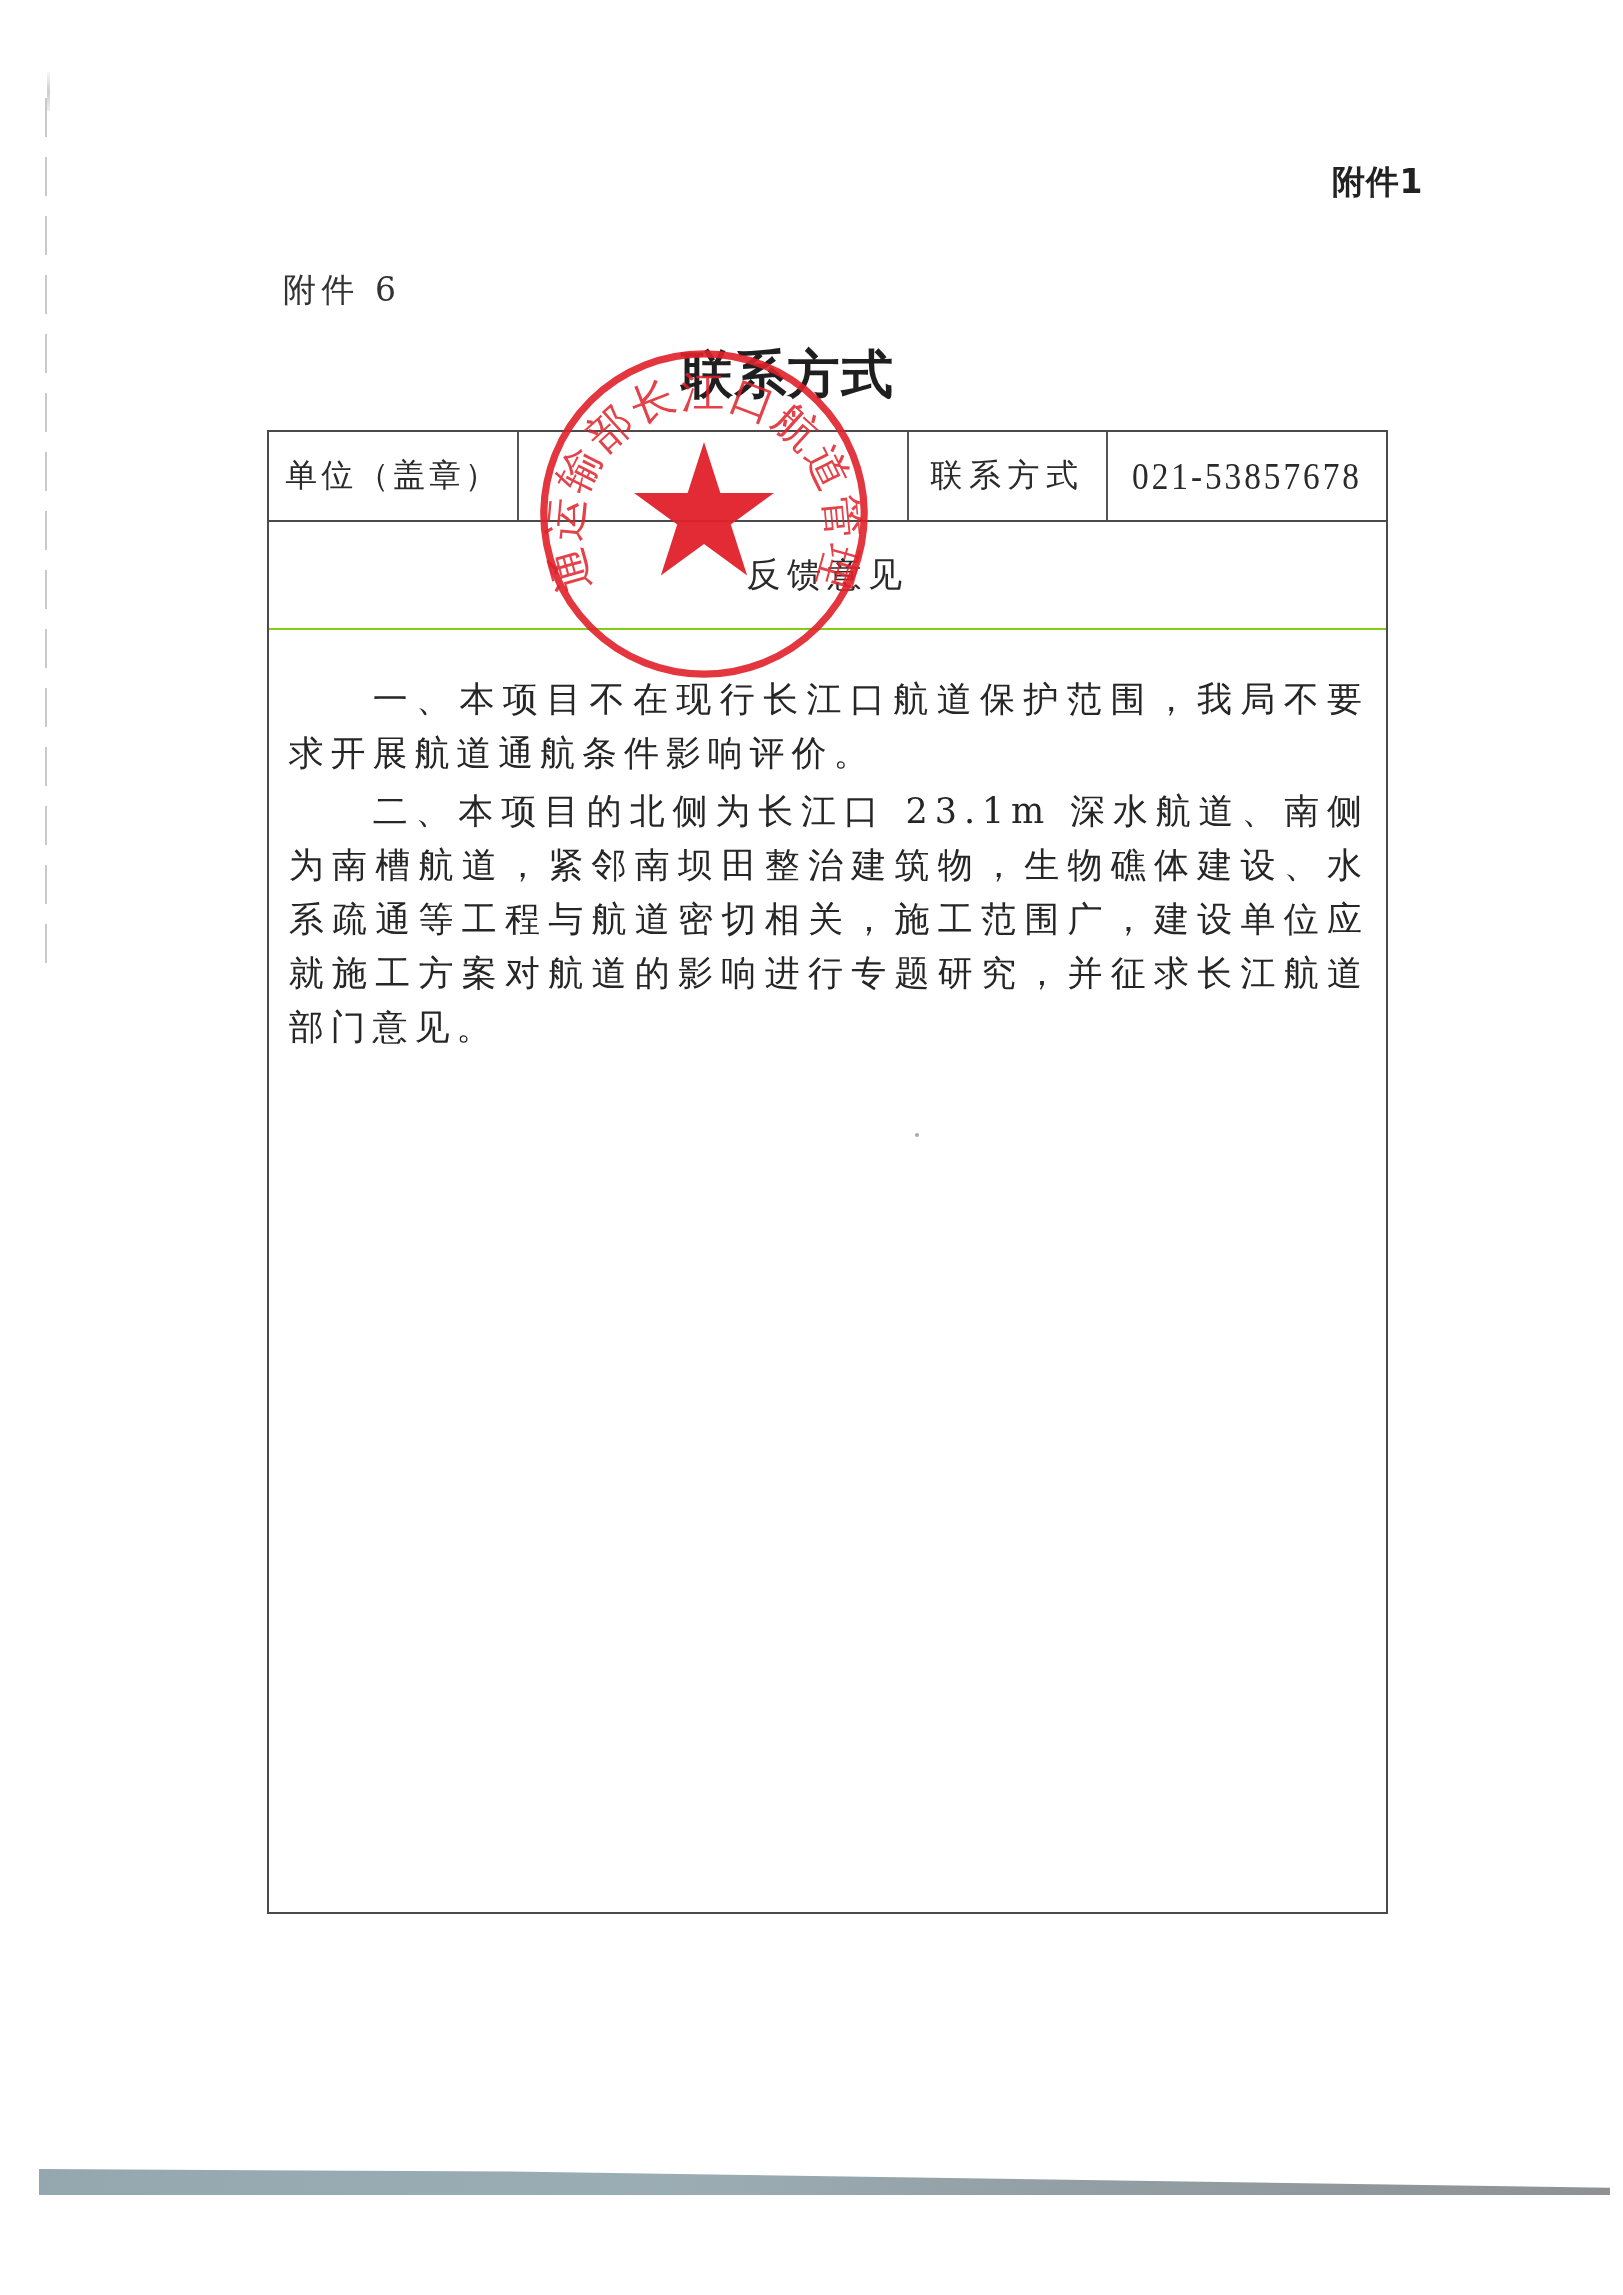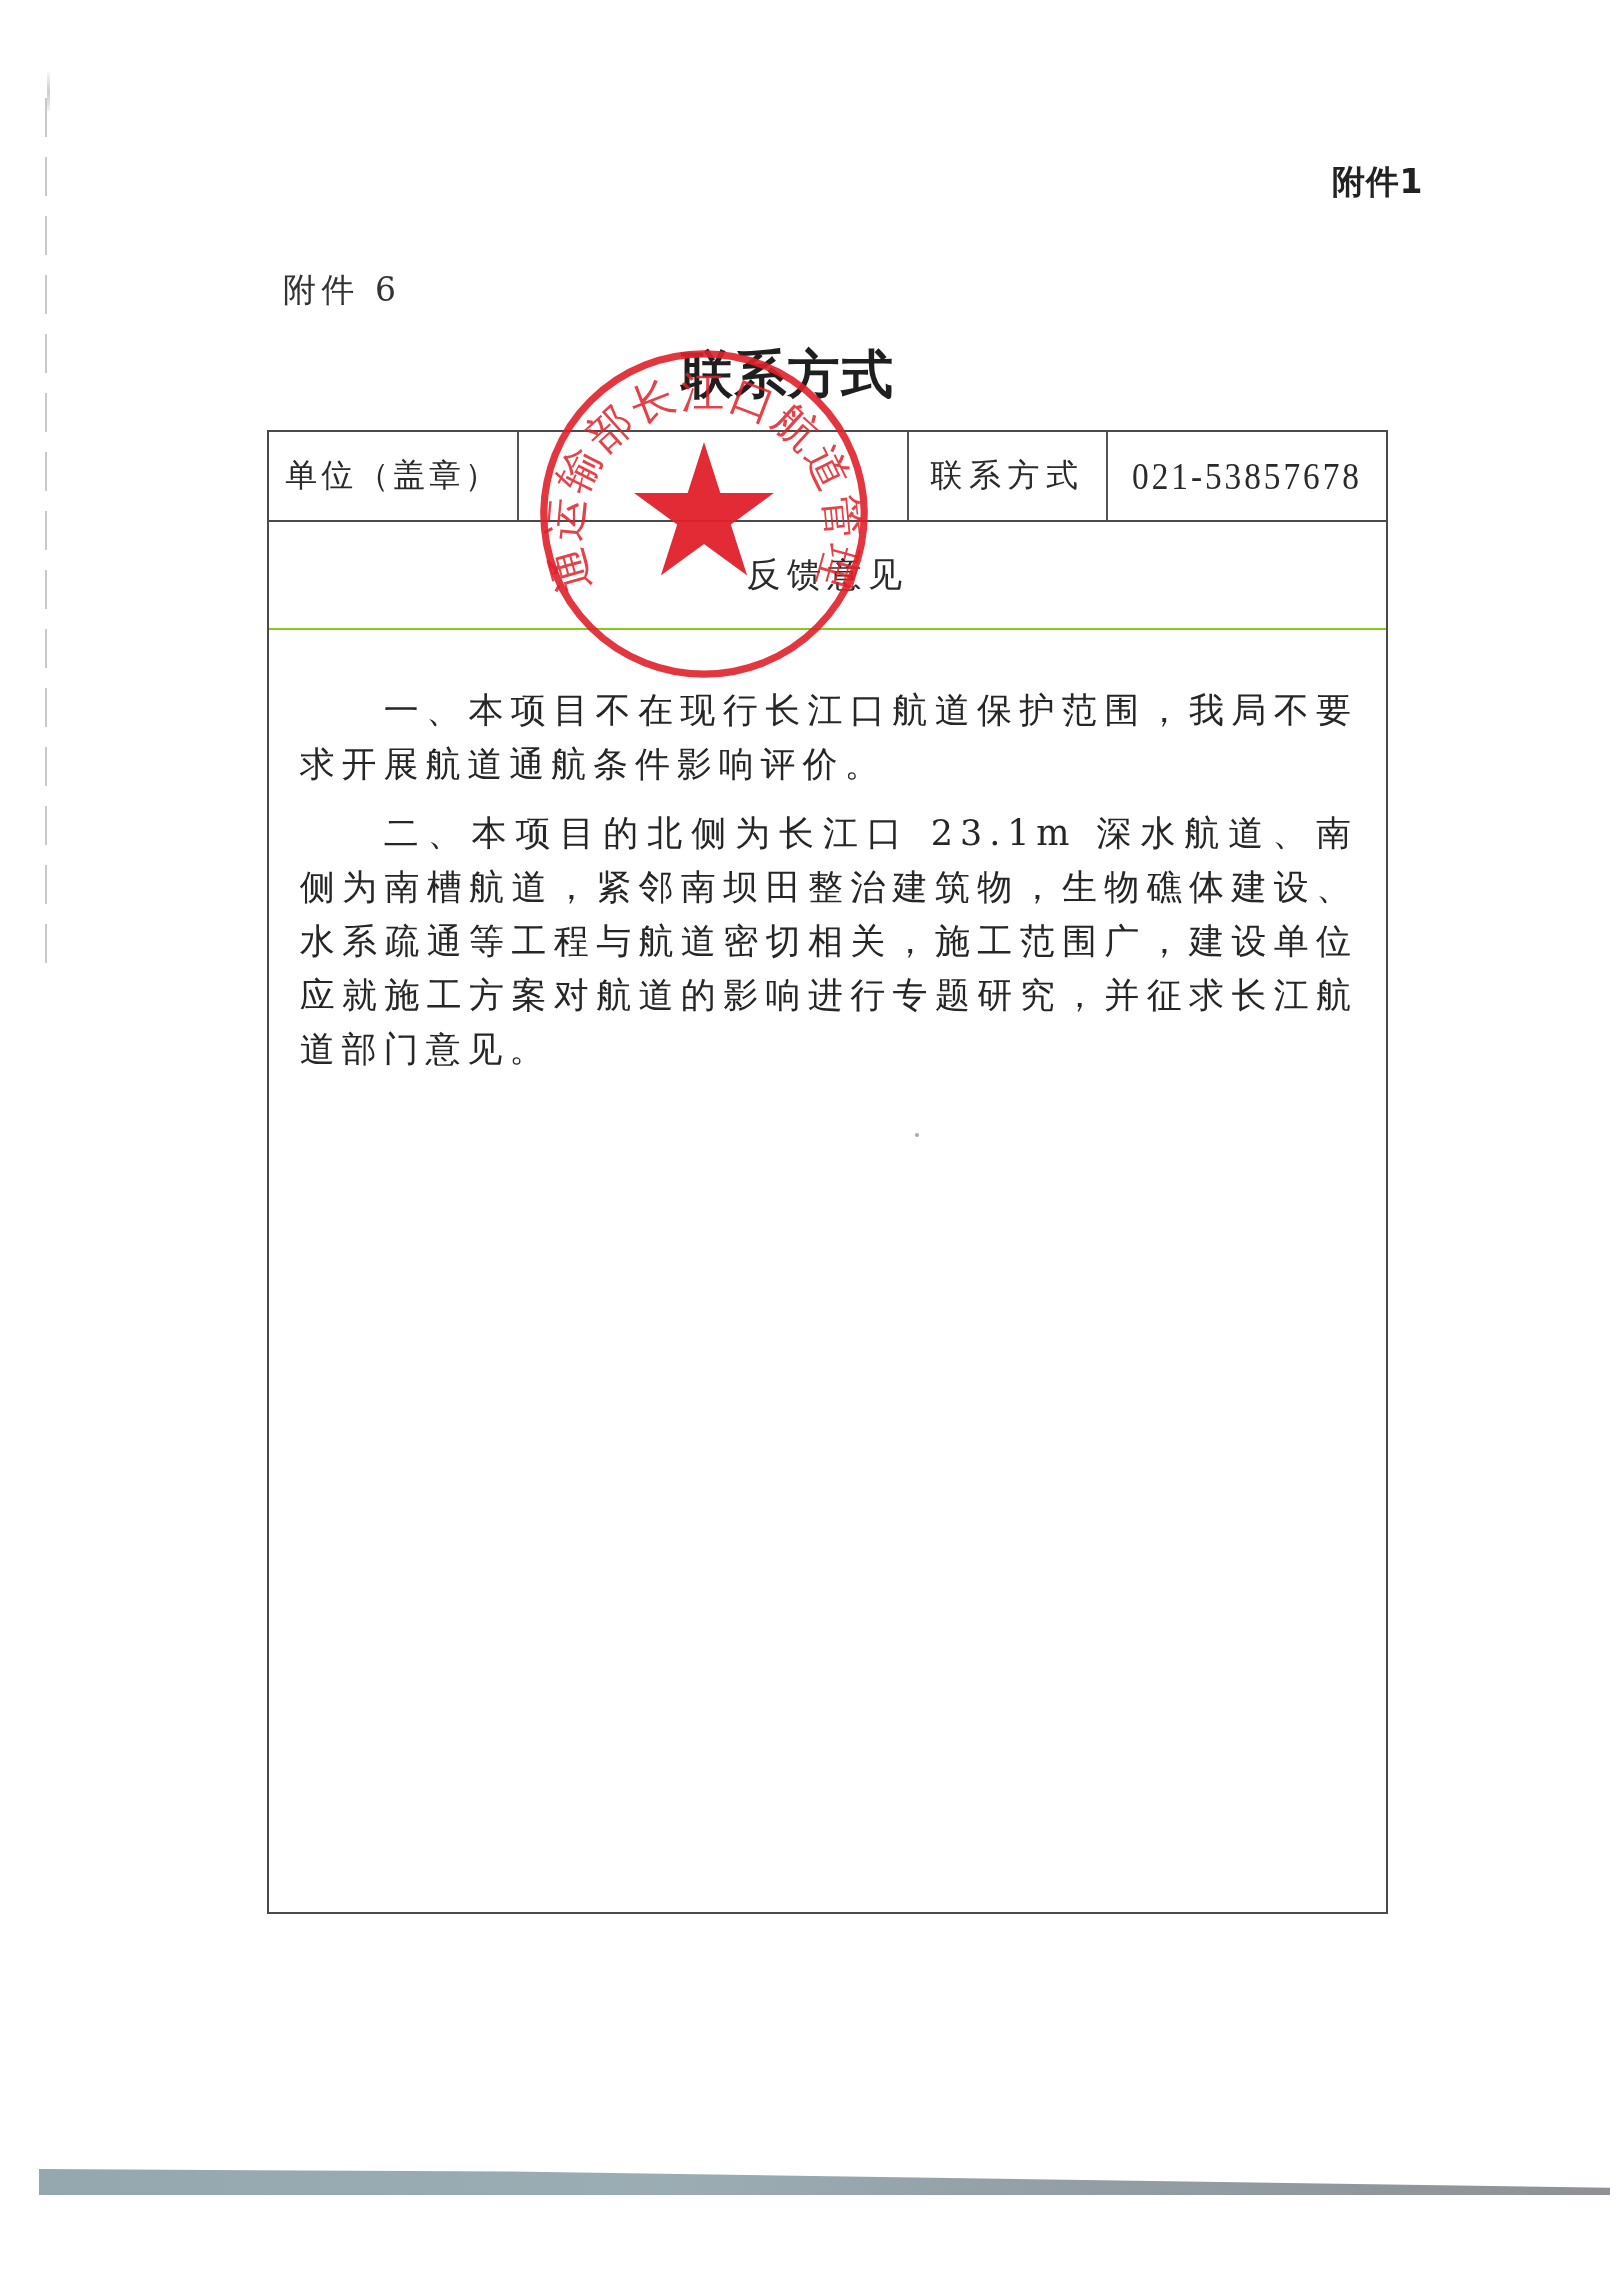--- a/index.html
+++ b/index.html
@@ -106,21 +106,21 @@
       width: 100%;
       height: calc(100% - 190px);
       box-sizing: border-box;
       padding: 46px 13px 0 15.7px;
     }
     .para {
       font-size: 35px;
       line-height: 54px;
       letter-spacing: 6.9px;
       text-indent: 84px;
-      margin: 15px;
+      margin: 4px;
       color: #262626;
       text-align: justify;
     }
 
     .seal {
       position: absolute;
       left: 534px;
       top: 344px;
       width: 340px;
       height: 340px;

